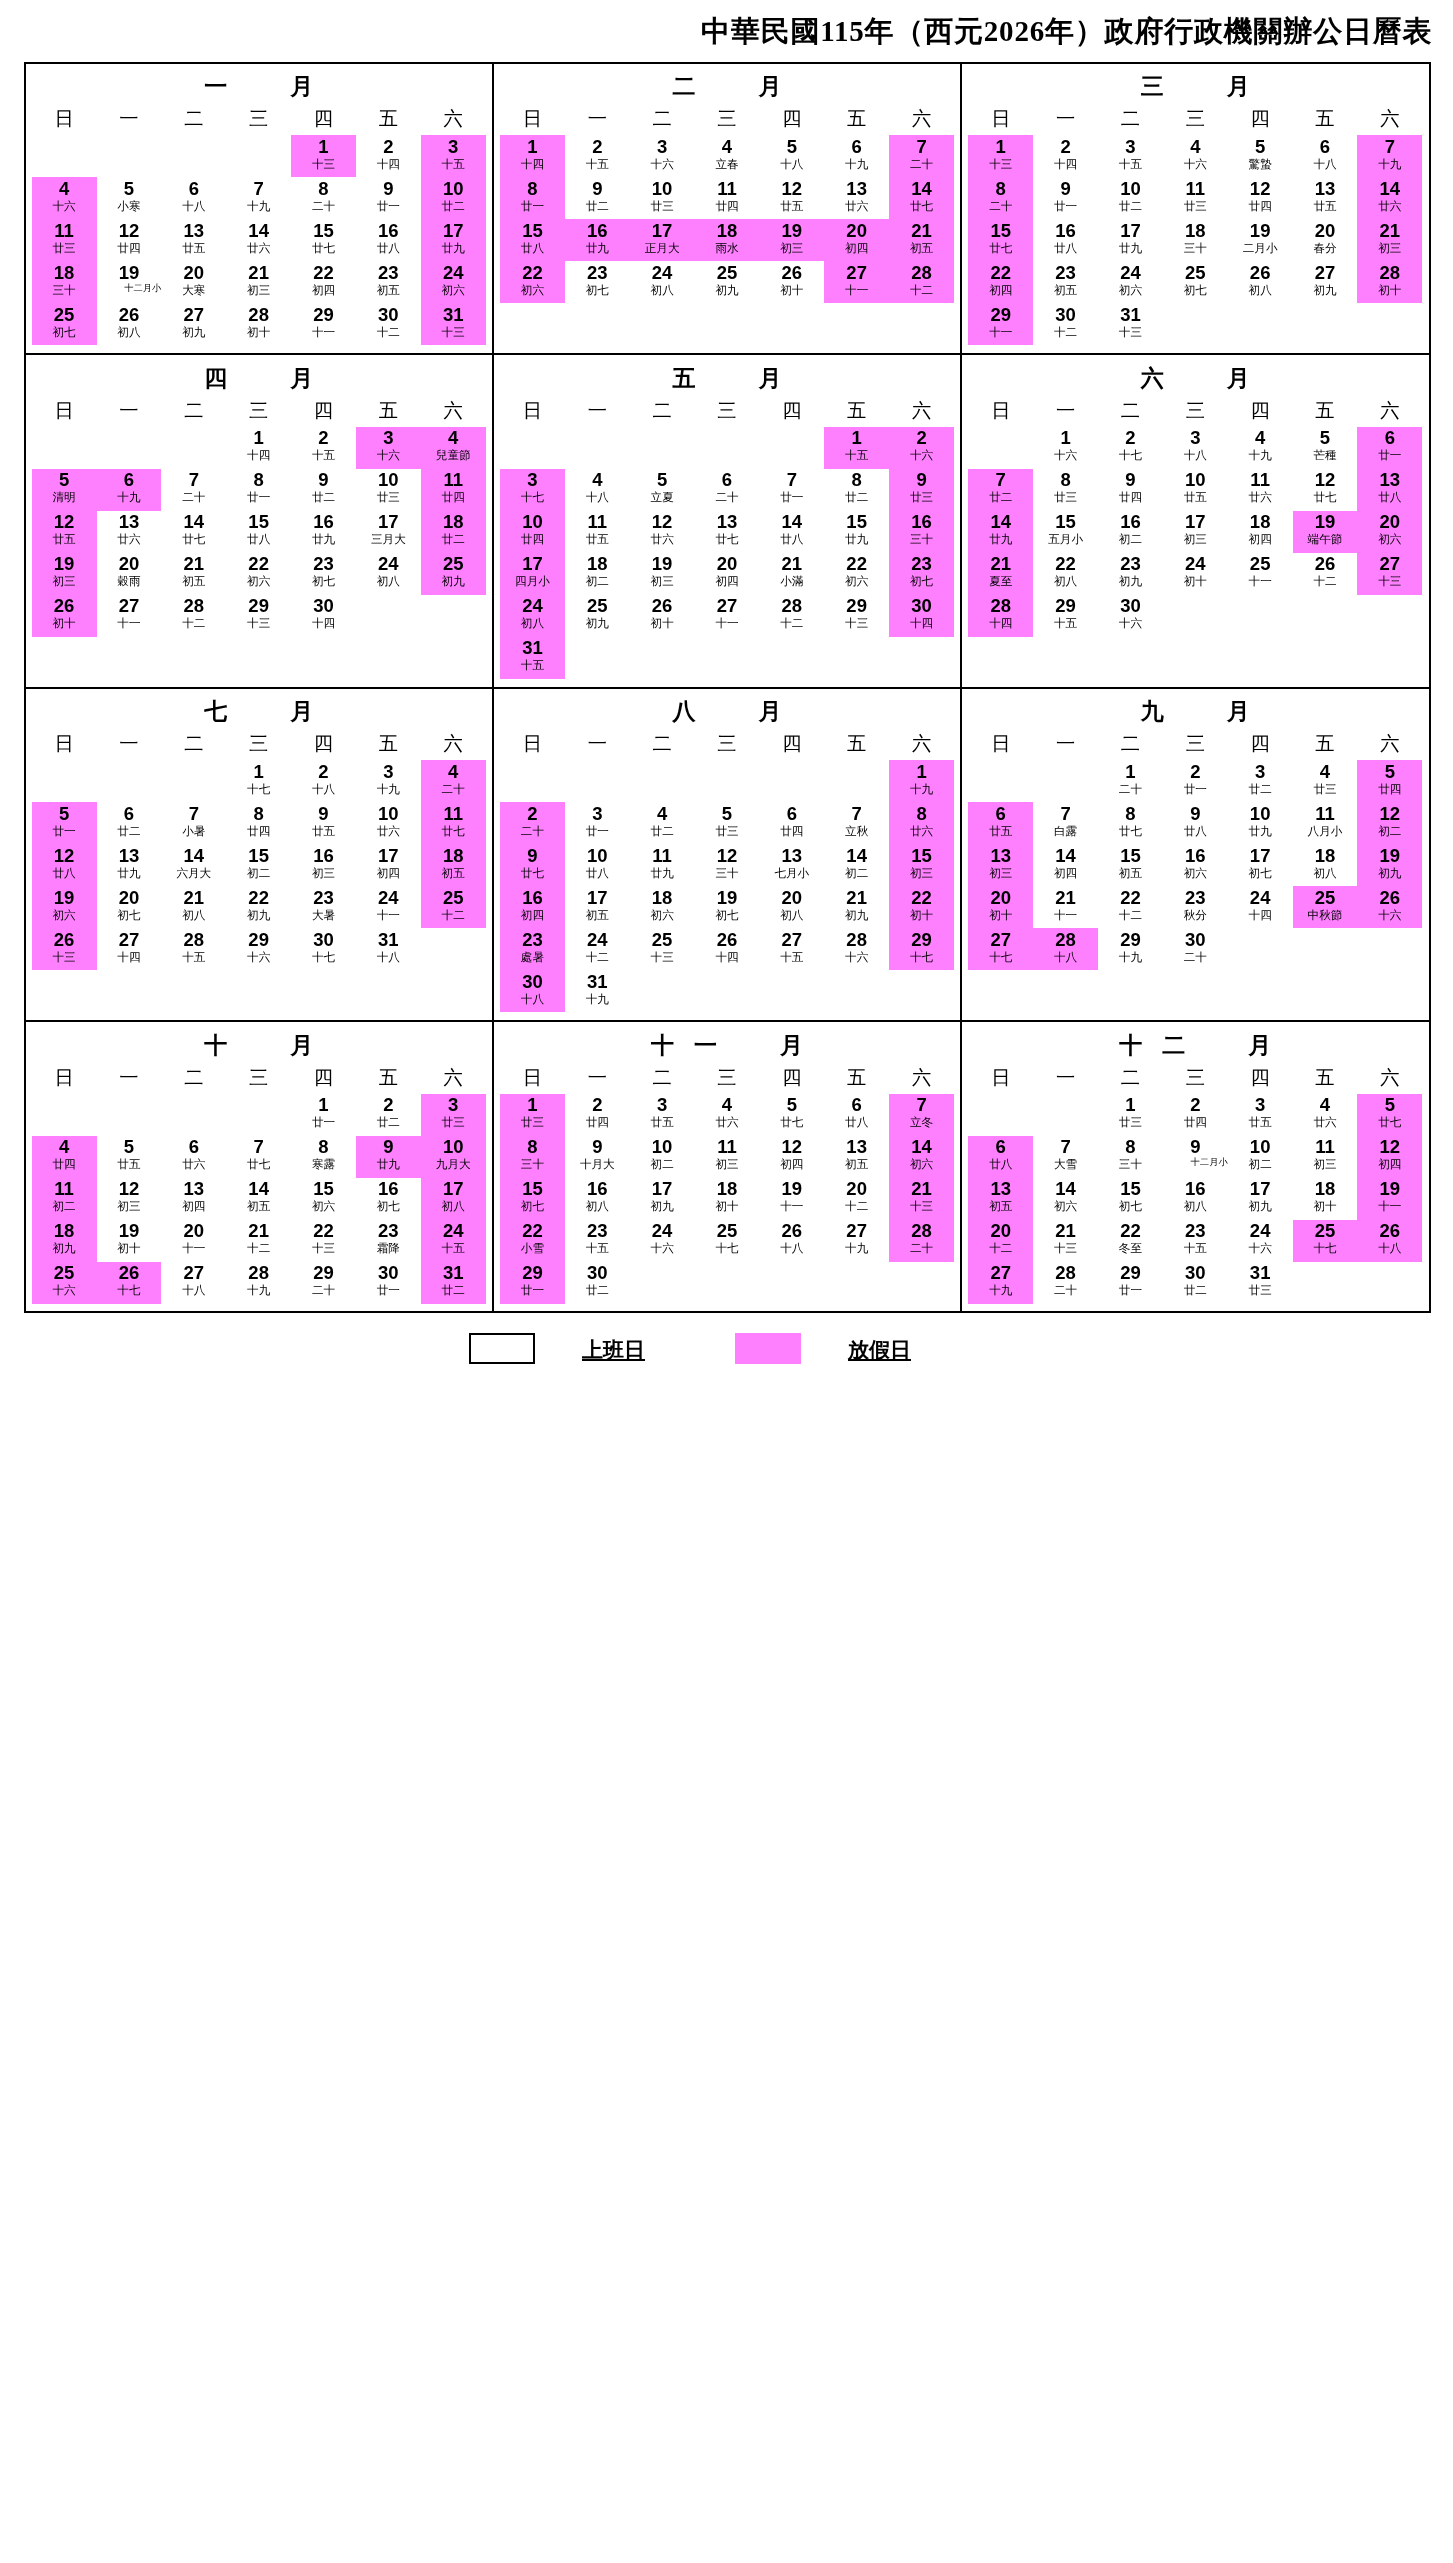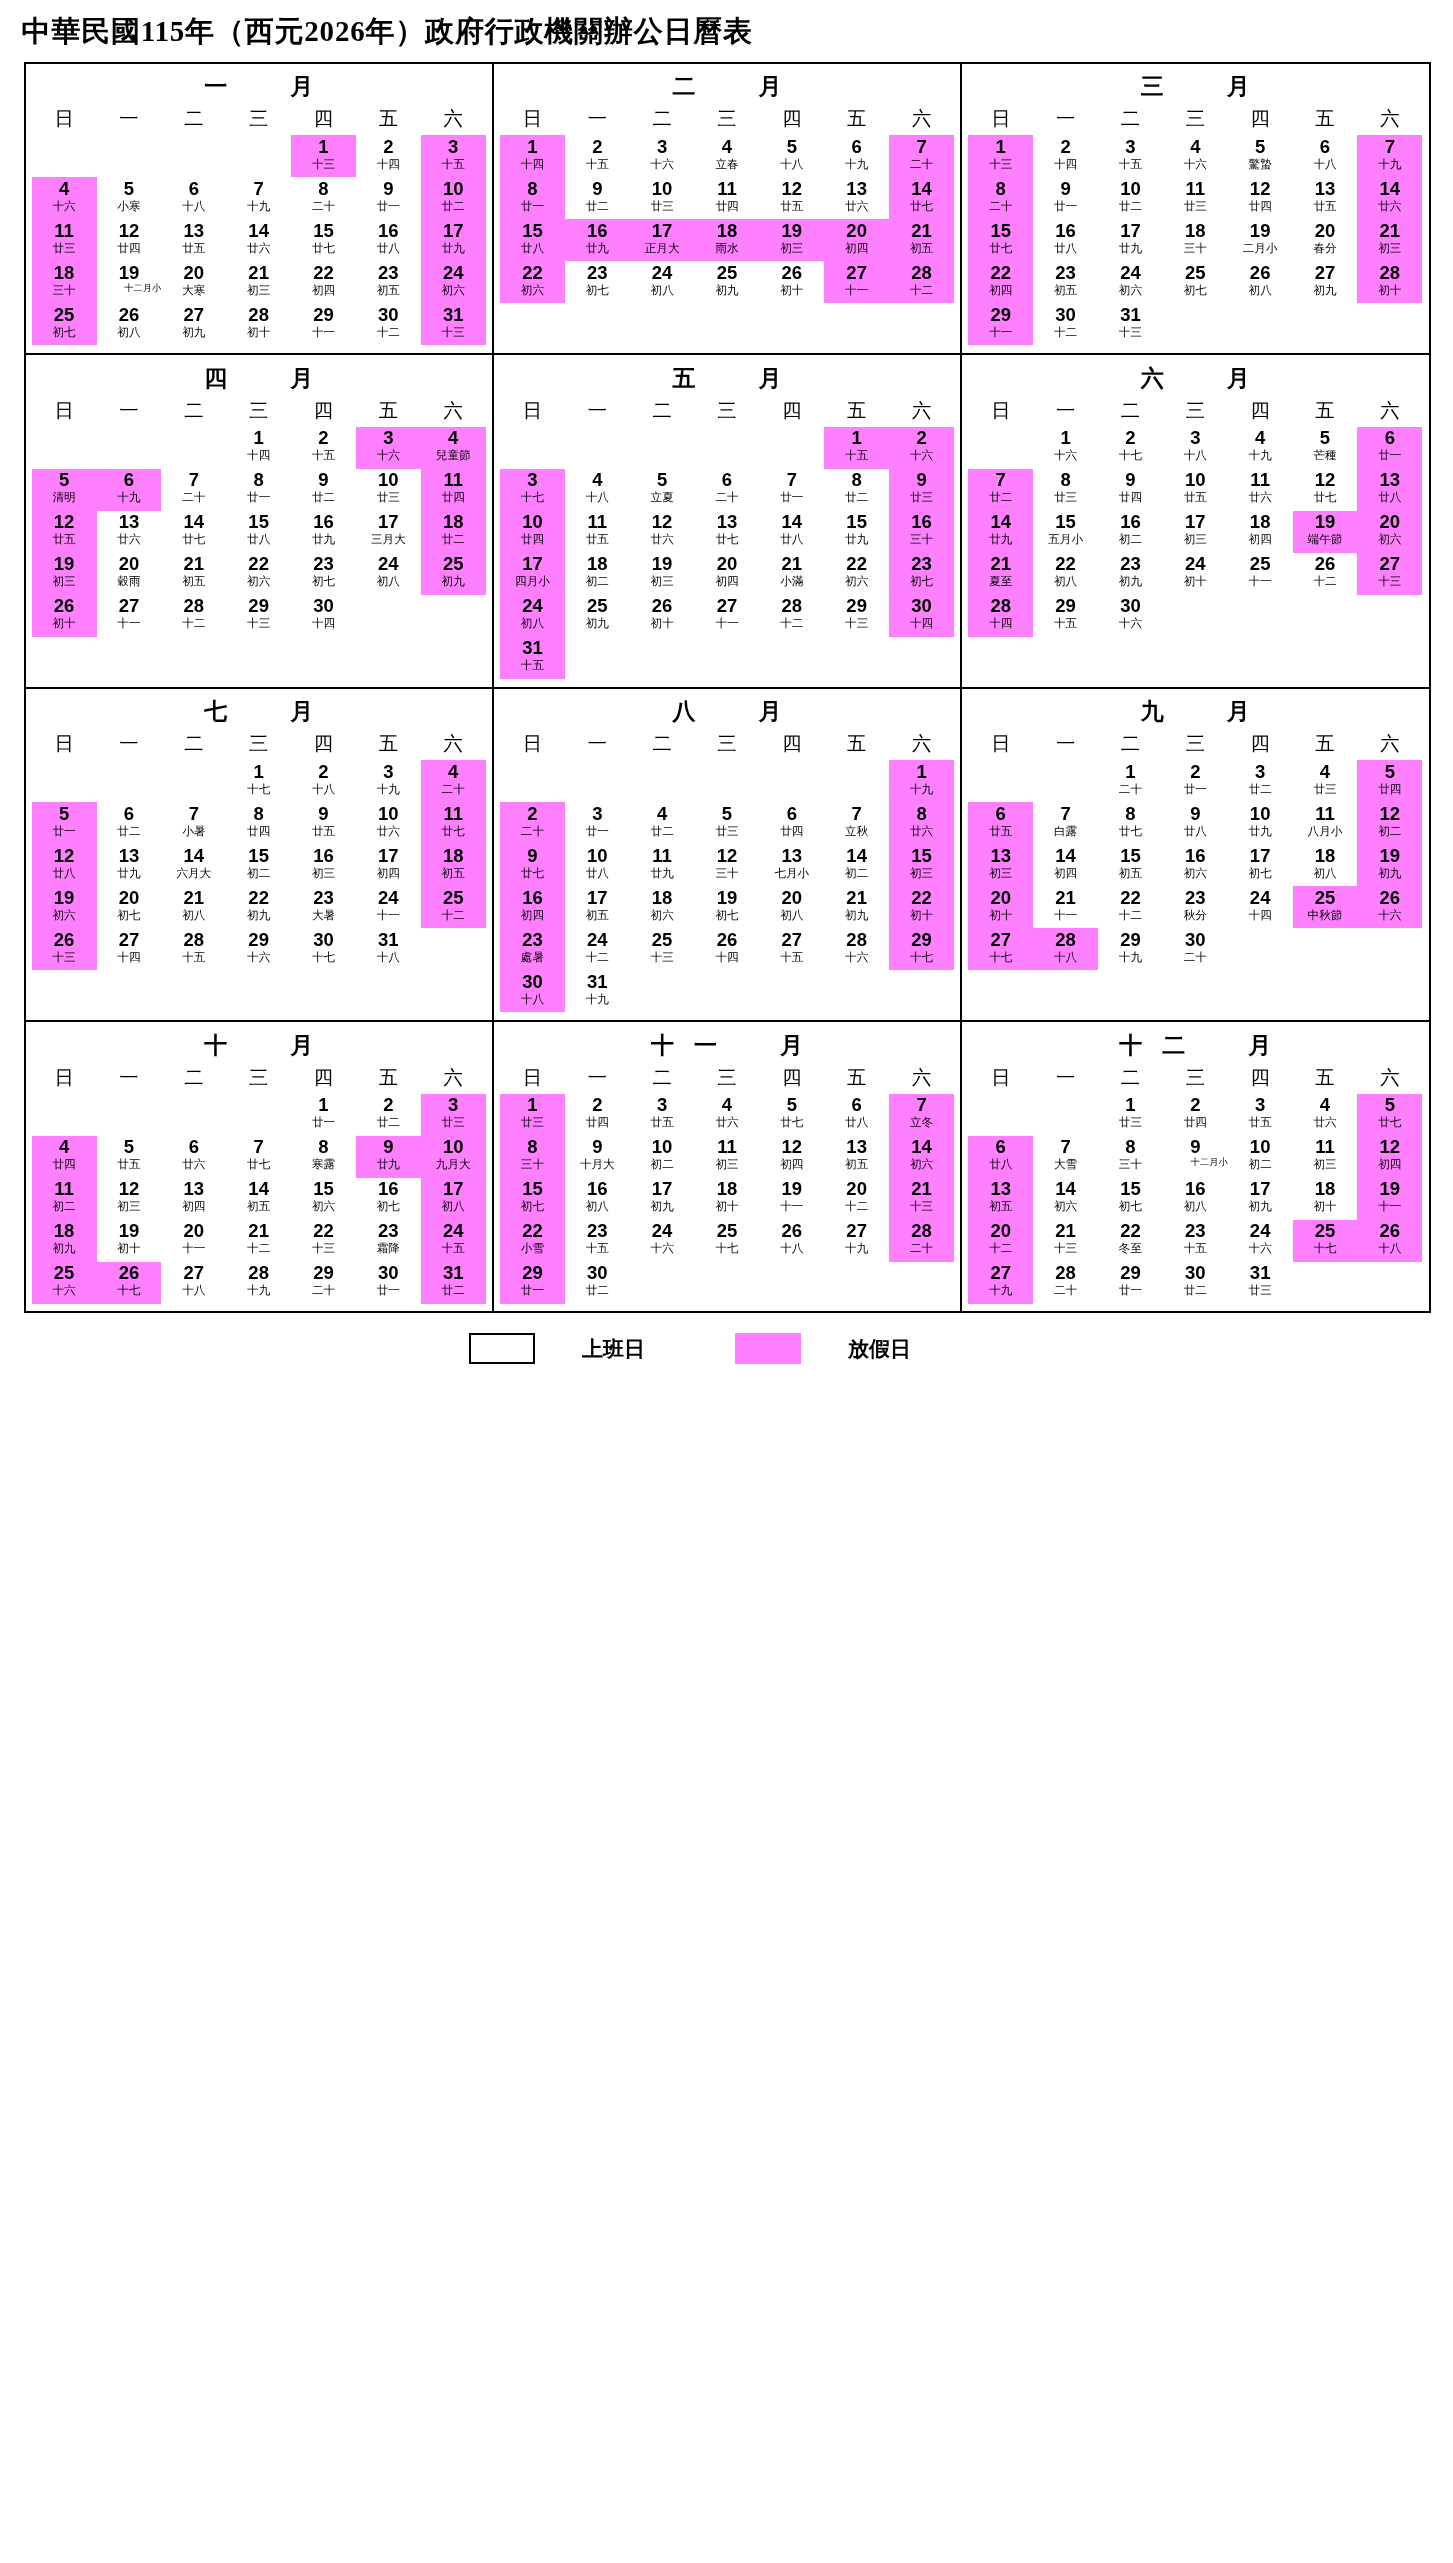--- a/index.html
+++ b/index.html
@@ -11,21 +11,21 @@
     width: 1454px;
     font-family: "Liberation Serif", "DejaVu Serif", serif;
     color: #000000;
   }
   .page {
     width: 1454px;
     box-sizing: border-box;
     padding: 7.7px 21.6px 15.4px 21.6px;
   }
   .title {
-    text-align: left;
+    text-align: right;
     font-size: 29px;
     font-weight: bold;
     letter-spacing: 0.8px;
     margin: 4.6px 0 9.3px 0;
     font-family: "Liberation Serif", "DejaVu Serif", serif;
   }
   .grid {
     display: grid;
     grid-template-columns: repeat(3, 1fr);
     border-top: 2.3px solid #000;
@@ -88,24 +88,25 @@
     text-align: right;
   }
   .holiday {
     background: #ff80ff;
   }
   .empty {
     background: transparent;
   }
   .legend {
     display: flex;
-    align-items: center;
+    align-items: flex-end;
     justify-content: center;
     gap: 16px;
     margin-top: 20px;
+    text-decoration: underline;
   }
   .legend-box {
     width: 66px;
     height: 31px;
     border: 2.3px solid #000;
     box-sizing: border-box;
     background: #fff;
   }
   .legend-box.pink {
     background: #ff80ff;

